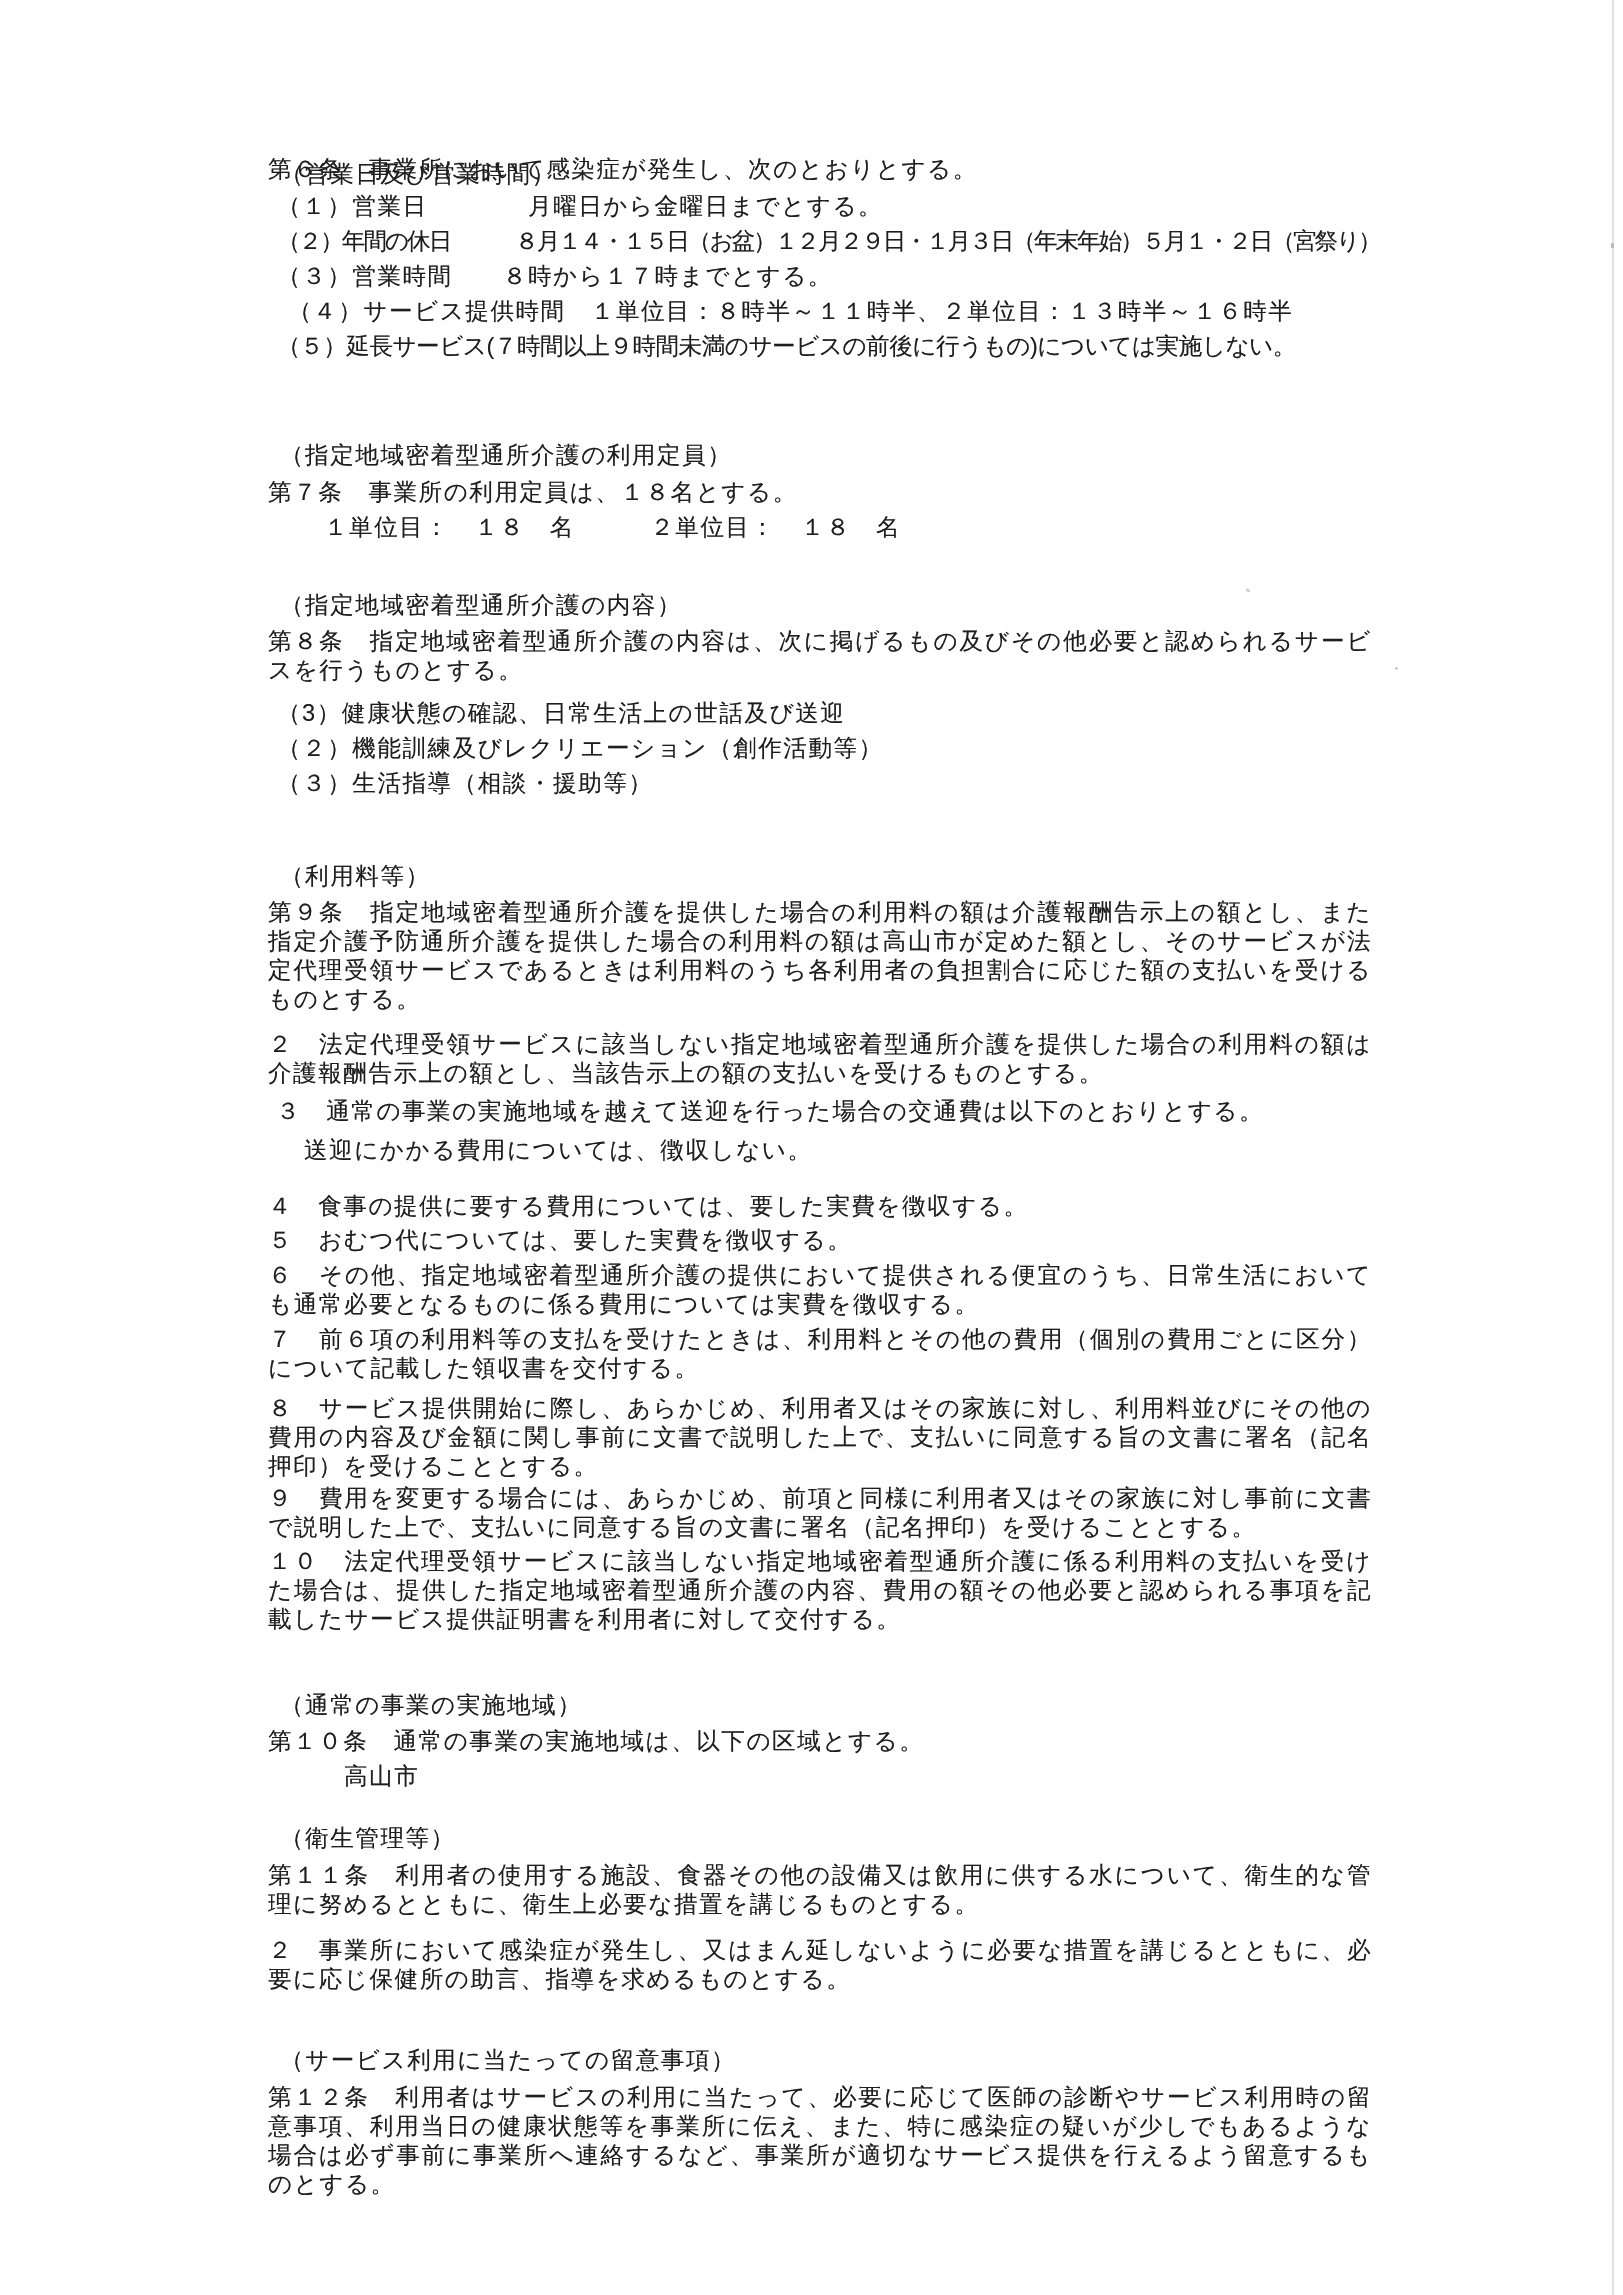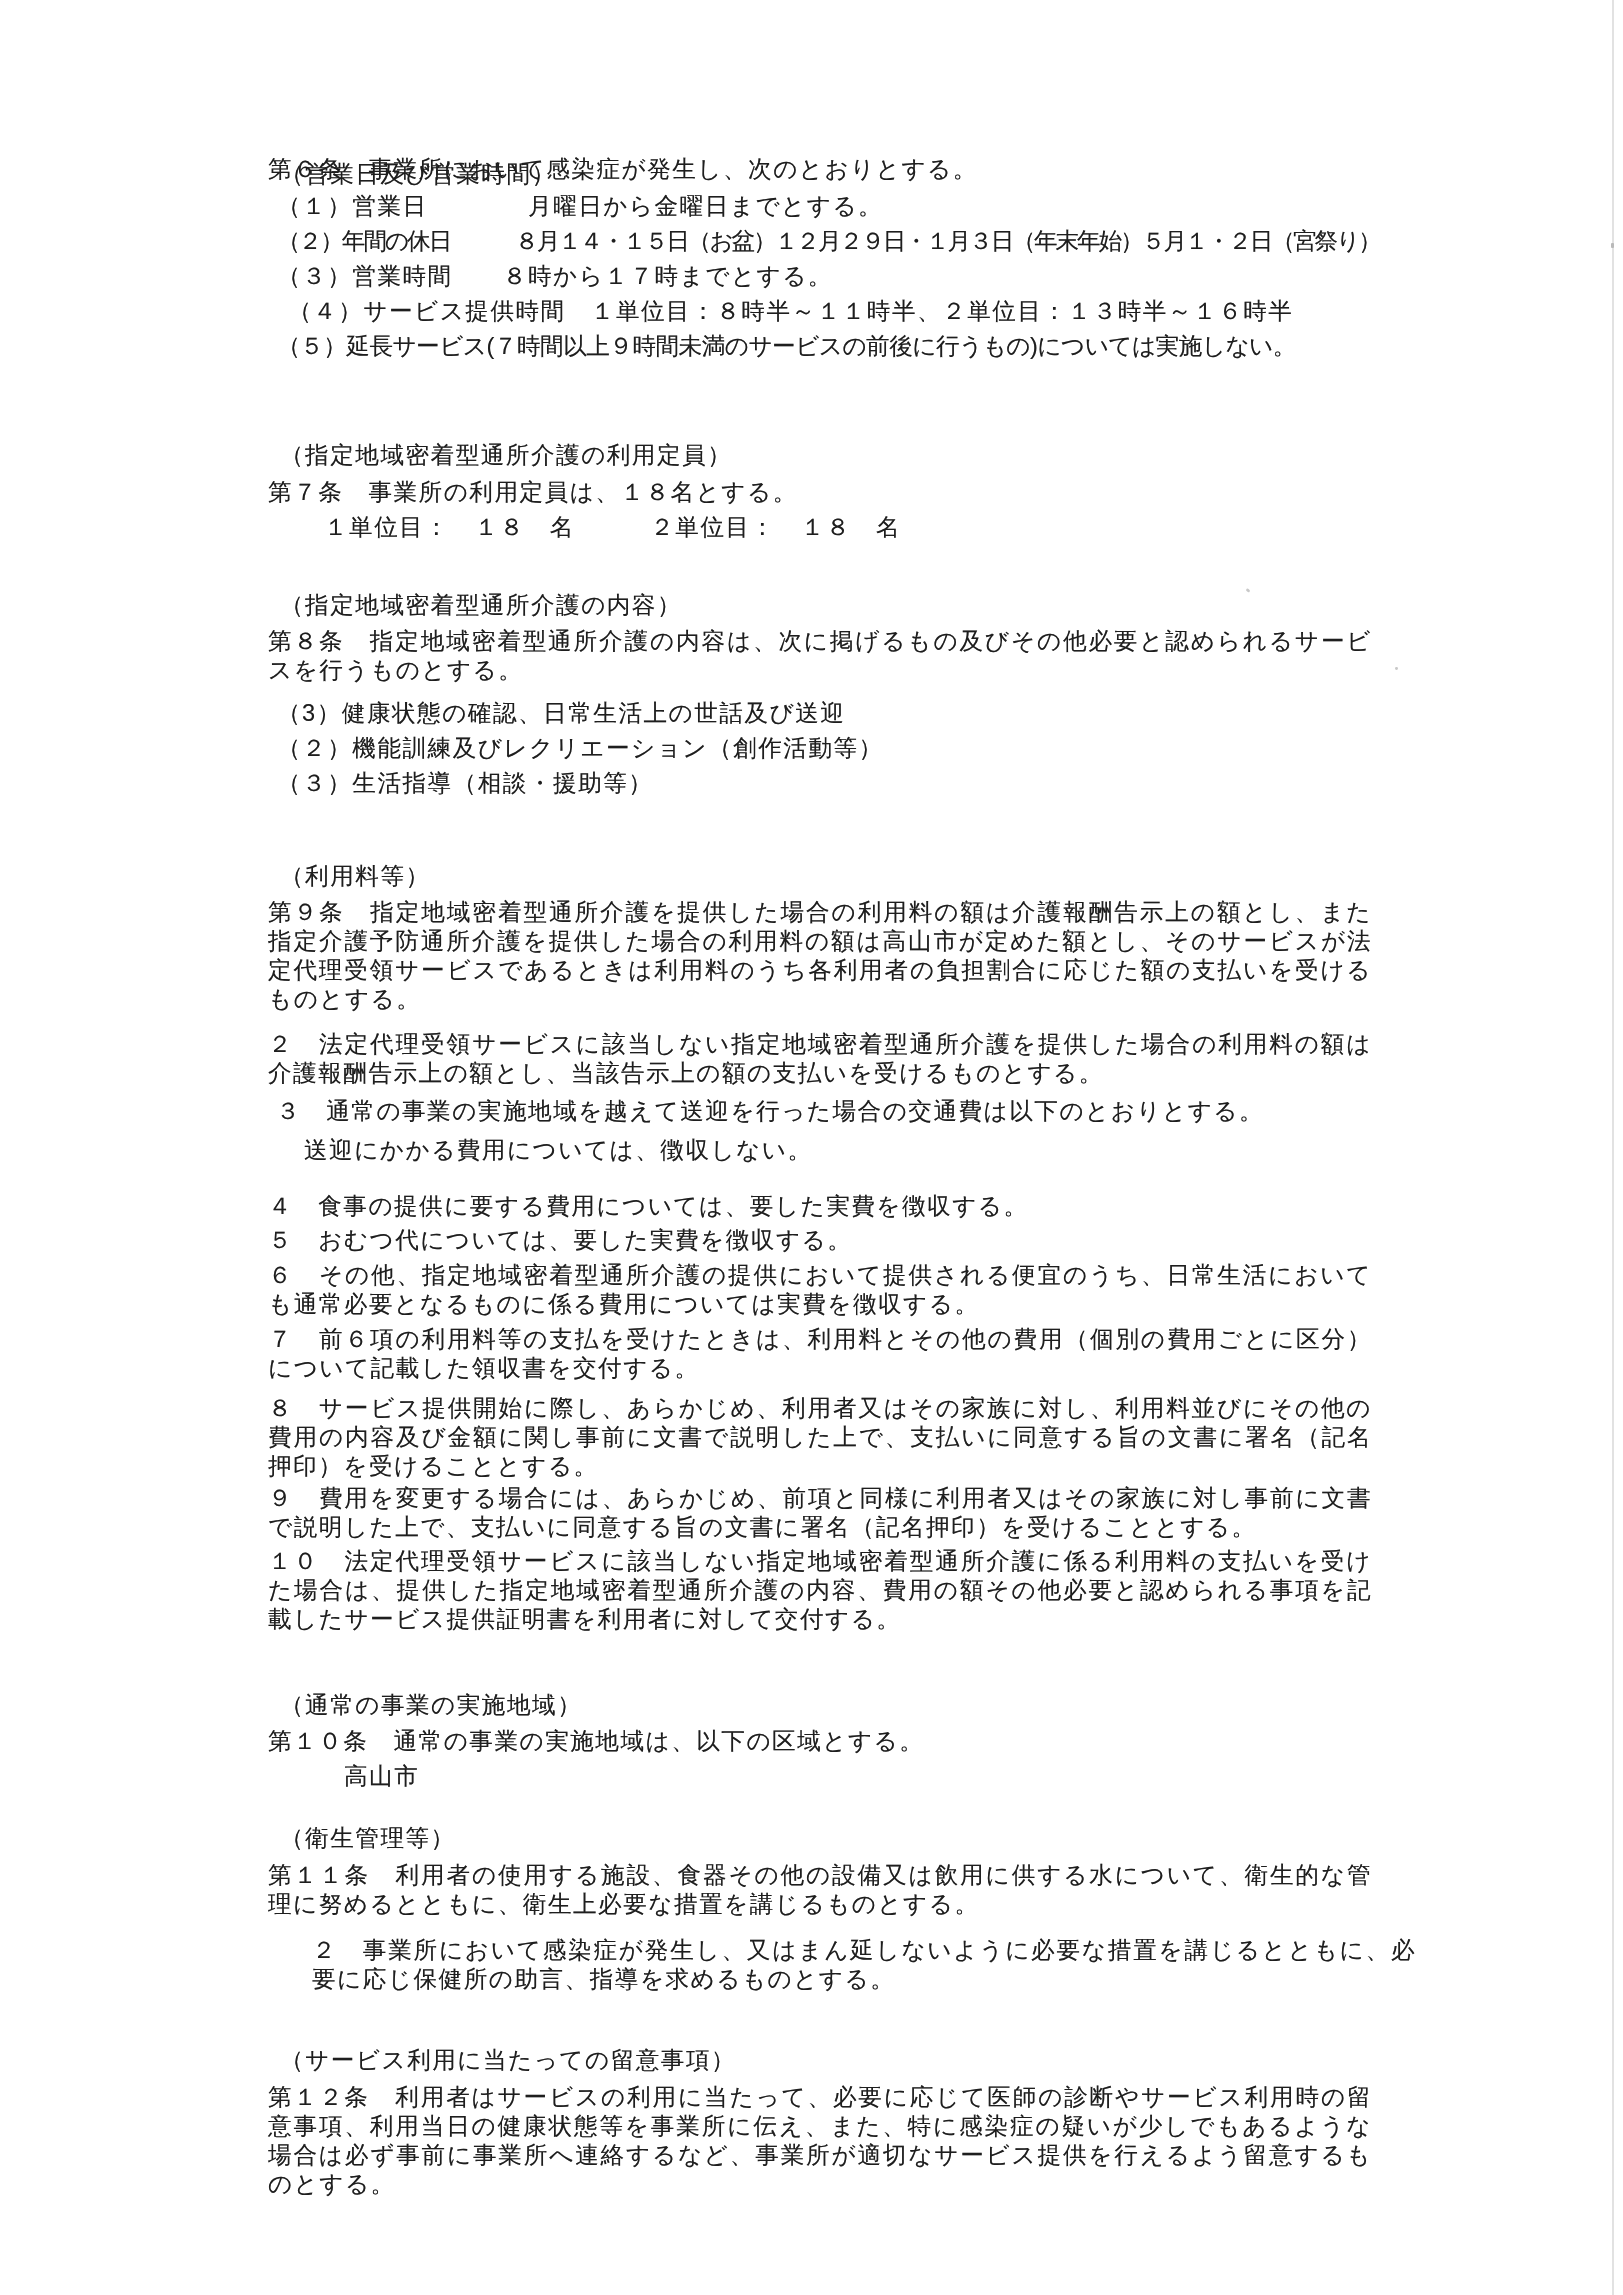--- a/index.html
+++ b/index.html
@@ -84,21 +84,21 @@
       <div class="line article" style="top: 1261px; left: 268px;">６　その他、指定地域密着型通所介護の提供において提供される便宜のうち、日常生活においても通常必要となるものに係る費用については実費を徴収する。</div>
       <div class="line article" style="top: 1325px; left: 268px;">７　前６項の利用料等の支払を受けたときは、利用料とその他の費用（個別の費用ごとに区分）について記載した領収書を交付する。</div>
       <div class="line article" style="top: 1394px; left: 268px;">８　サービス提供開始に際し、あらかじめ、利用者又はその家族に対し、利用料並びにその他の費用の内容及び金額に関し事前に文書で説明した上で、支払いに同意する旨の文書に署名（記名押印）を受けることとする。</div>
       <div class="line article" style="top: 1484px; left: 268px;">９　費用を変更する場合には、あらかじめ、前項と同様に利用者又はその家族に対し事前に文書で説明した上で、支払いに同意する旨の文書に署名（記名押印）を受けることとする。</div>
       <div class="line article" style="top: 1547px; left: 268px;">１０　法定代理受領サービスに該当しない指定地域密着型通所介護に係る利用料の支払いを受けた場合は、提供した指定地域密着型通所介護の内容、費用の額その他必要と認められる事項を記載したサービス提供証明書を利用者に対して交付する。</div>
       <div class="line heading" style="top: 1691px; left: 280px;">（通常の事業の実施地域）</div>
       <div class="line article" style="top: 1727px; left: 268px;">第１０条　通常の事業の実施地域は、以下の区域とする。</div>
       <div class="line subitem" style="top: 1762px; left: 344px;">高山市</div>
       <div class="line heading" style="top: 1824px; left: 280px;">（衛生管理等）</div>
       <div class="line article" style="top: 1861px; left: 268px;">第１１条　利用者の使用する施設、食器その他の設備又は飲用に供する水について、衛生的な管理に努めるとともに、衛生上必要な措置を講じるものとする。</div>
-      <div class="line article" style="top: 1936px; left: 268px; margin-left: 44px;">２　事業所において感染症が発生し、又はまん延しないように必要な措置を講じるとともに、必要に応じ保健所の助言、指導を求めるものとする。</div>
+      <div class="line article" style="top: 1936px; left: 268px;">２　事業所において感染症が発生し、又はまん延しないように必要な措置を講じるとともに、必要に応じ保健所の助言、指導を求めるものとする。</div>
       <div class="line heading" style="top: 2046px; left: 280px;">（サービス利用に当たっての留意事項）</div>
       <div class="line article" style="top: 2083px; left: 268px;">第１２条　利用者はサービスの利用に当たって、必要に応じて医師の診断やサービス利用時の留意事項、利用当日の健康状態等を事業所に伝え、また、特に感染症の疑いが少しでもあるような場合は必ず事前に事業所へ連絡するなど、事業所が適切なサービス提供を行えるよう留意するものとする。</div>
     </div>
   <div class="scan-edge"></div>
   <div class="scan-dash"></div>
   <div class="speck s1"></div>
   <div class="speck s2"></div>
 </div>
 
 

